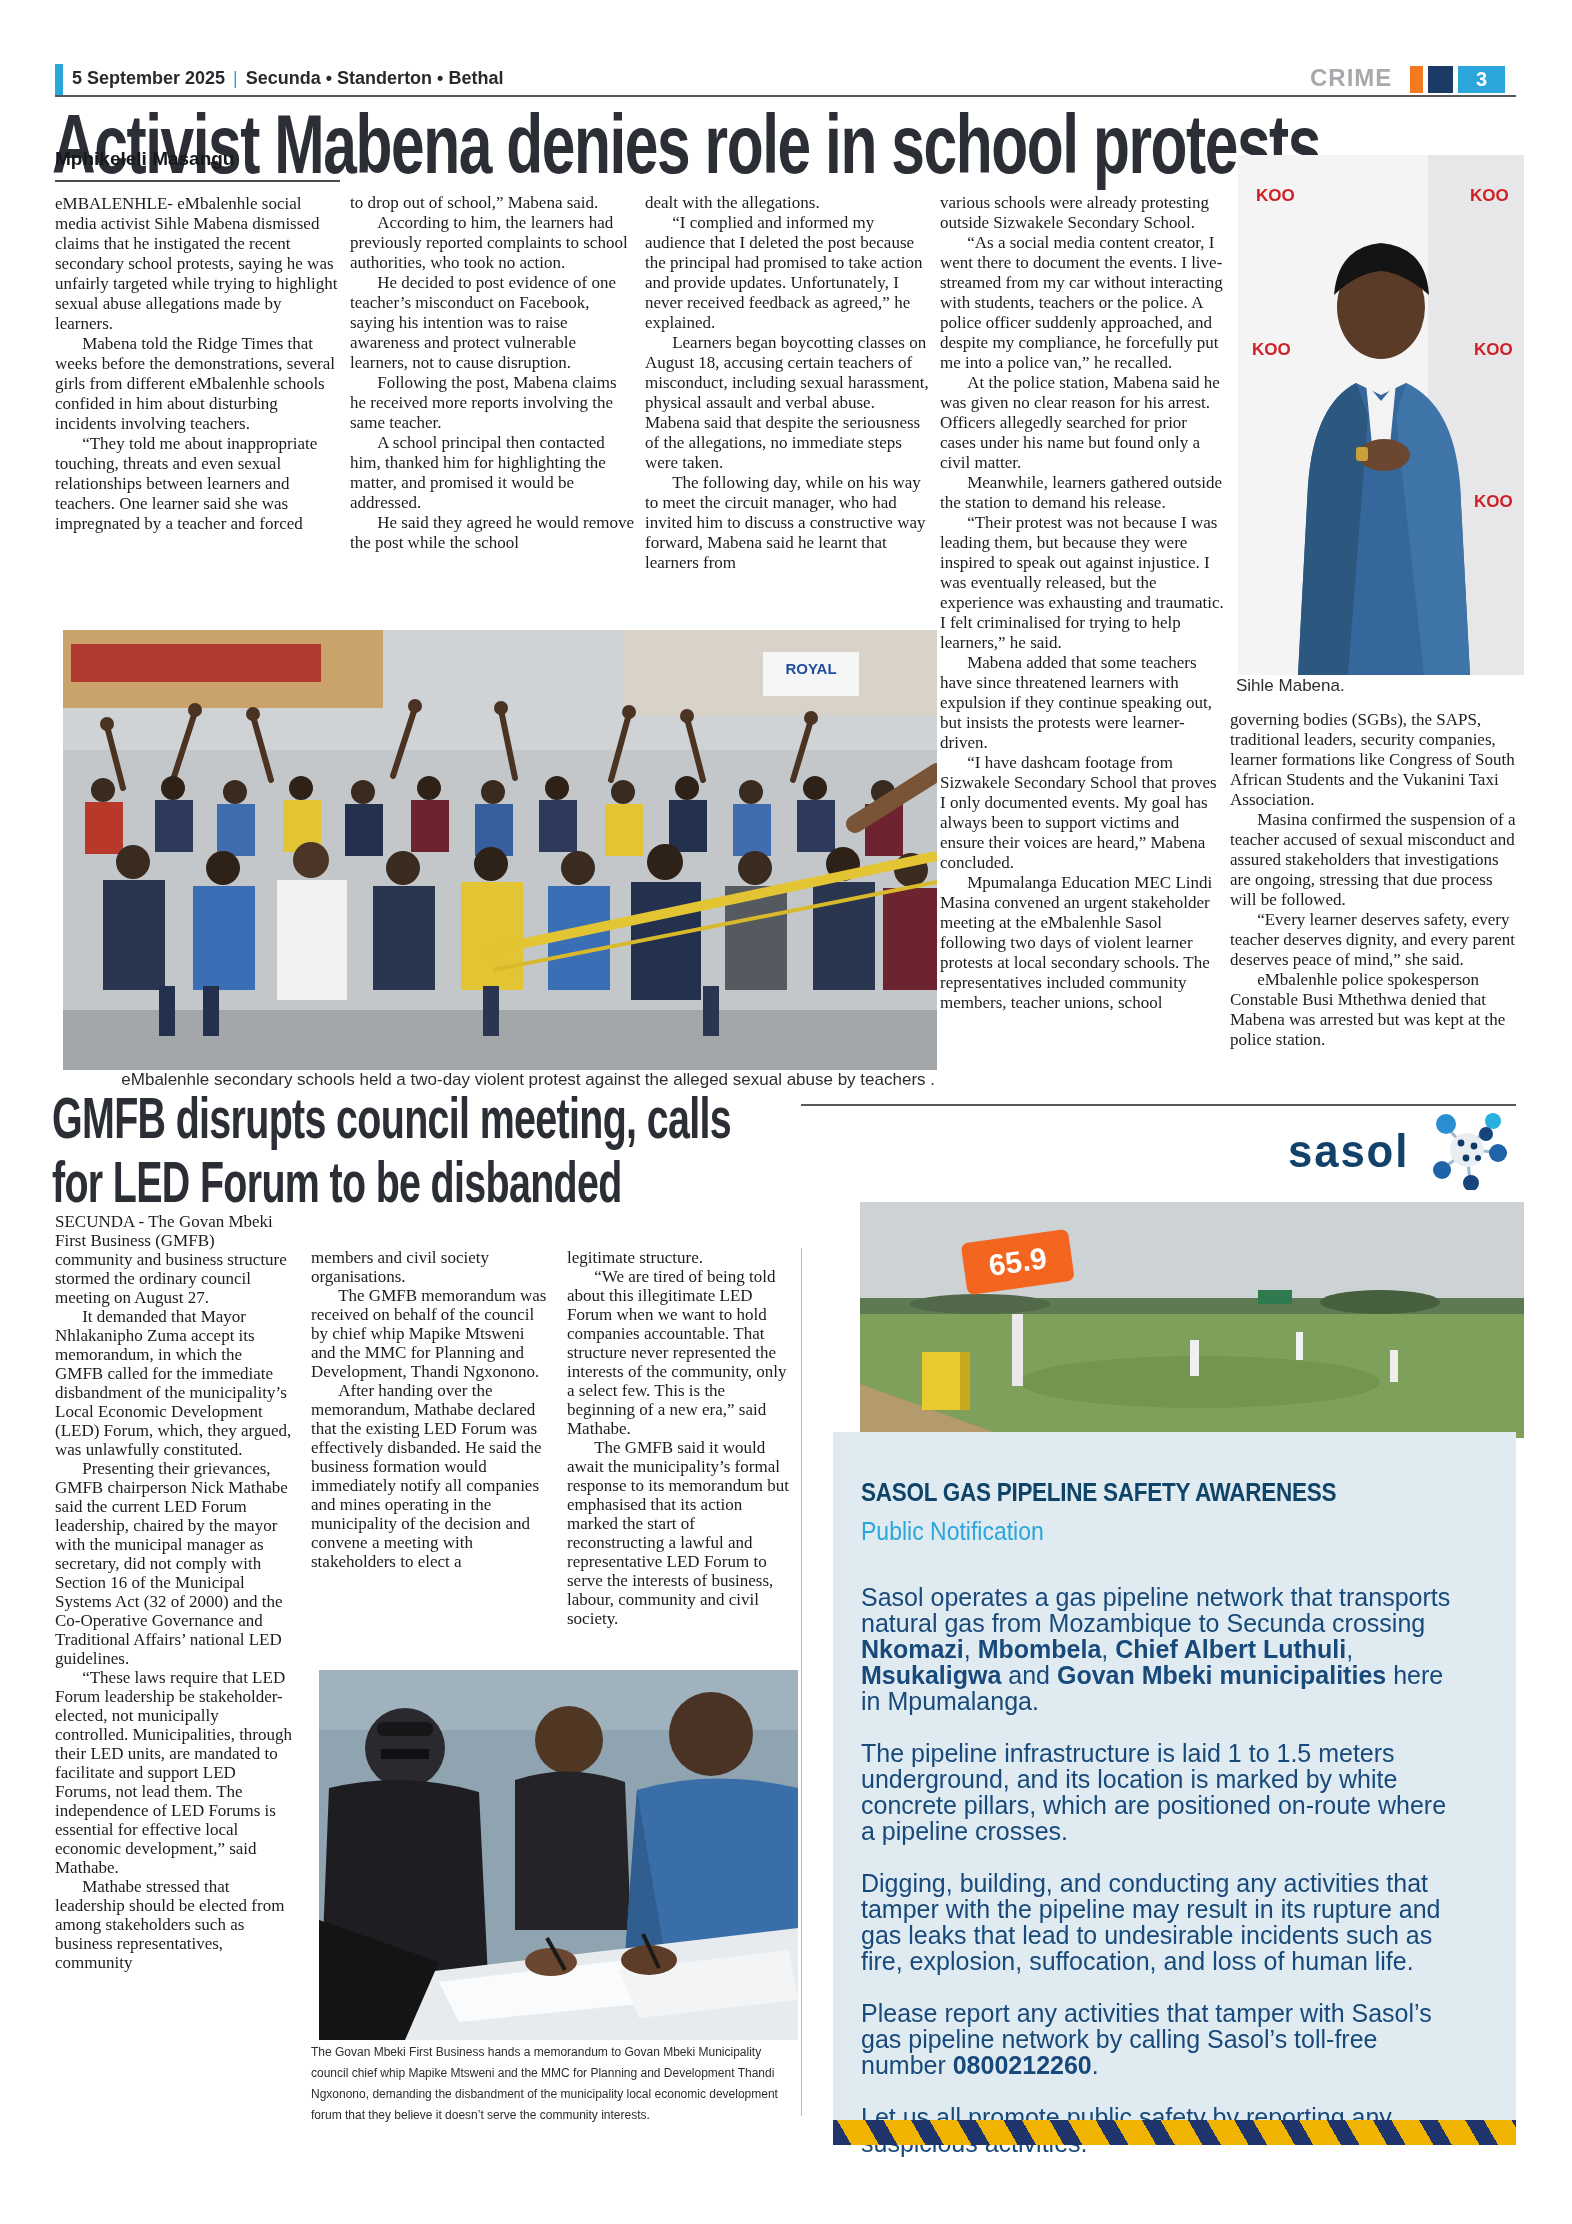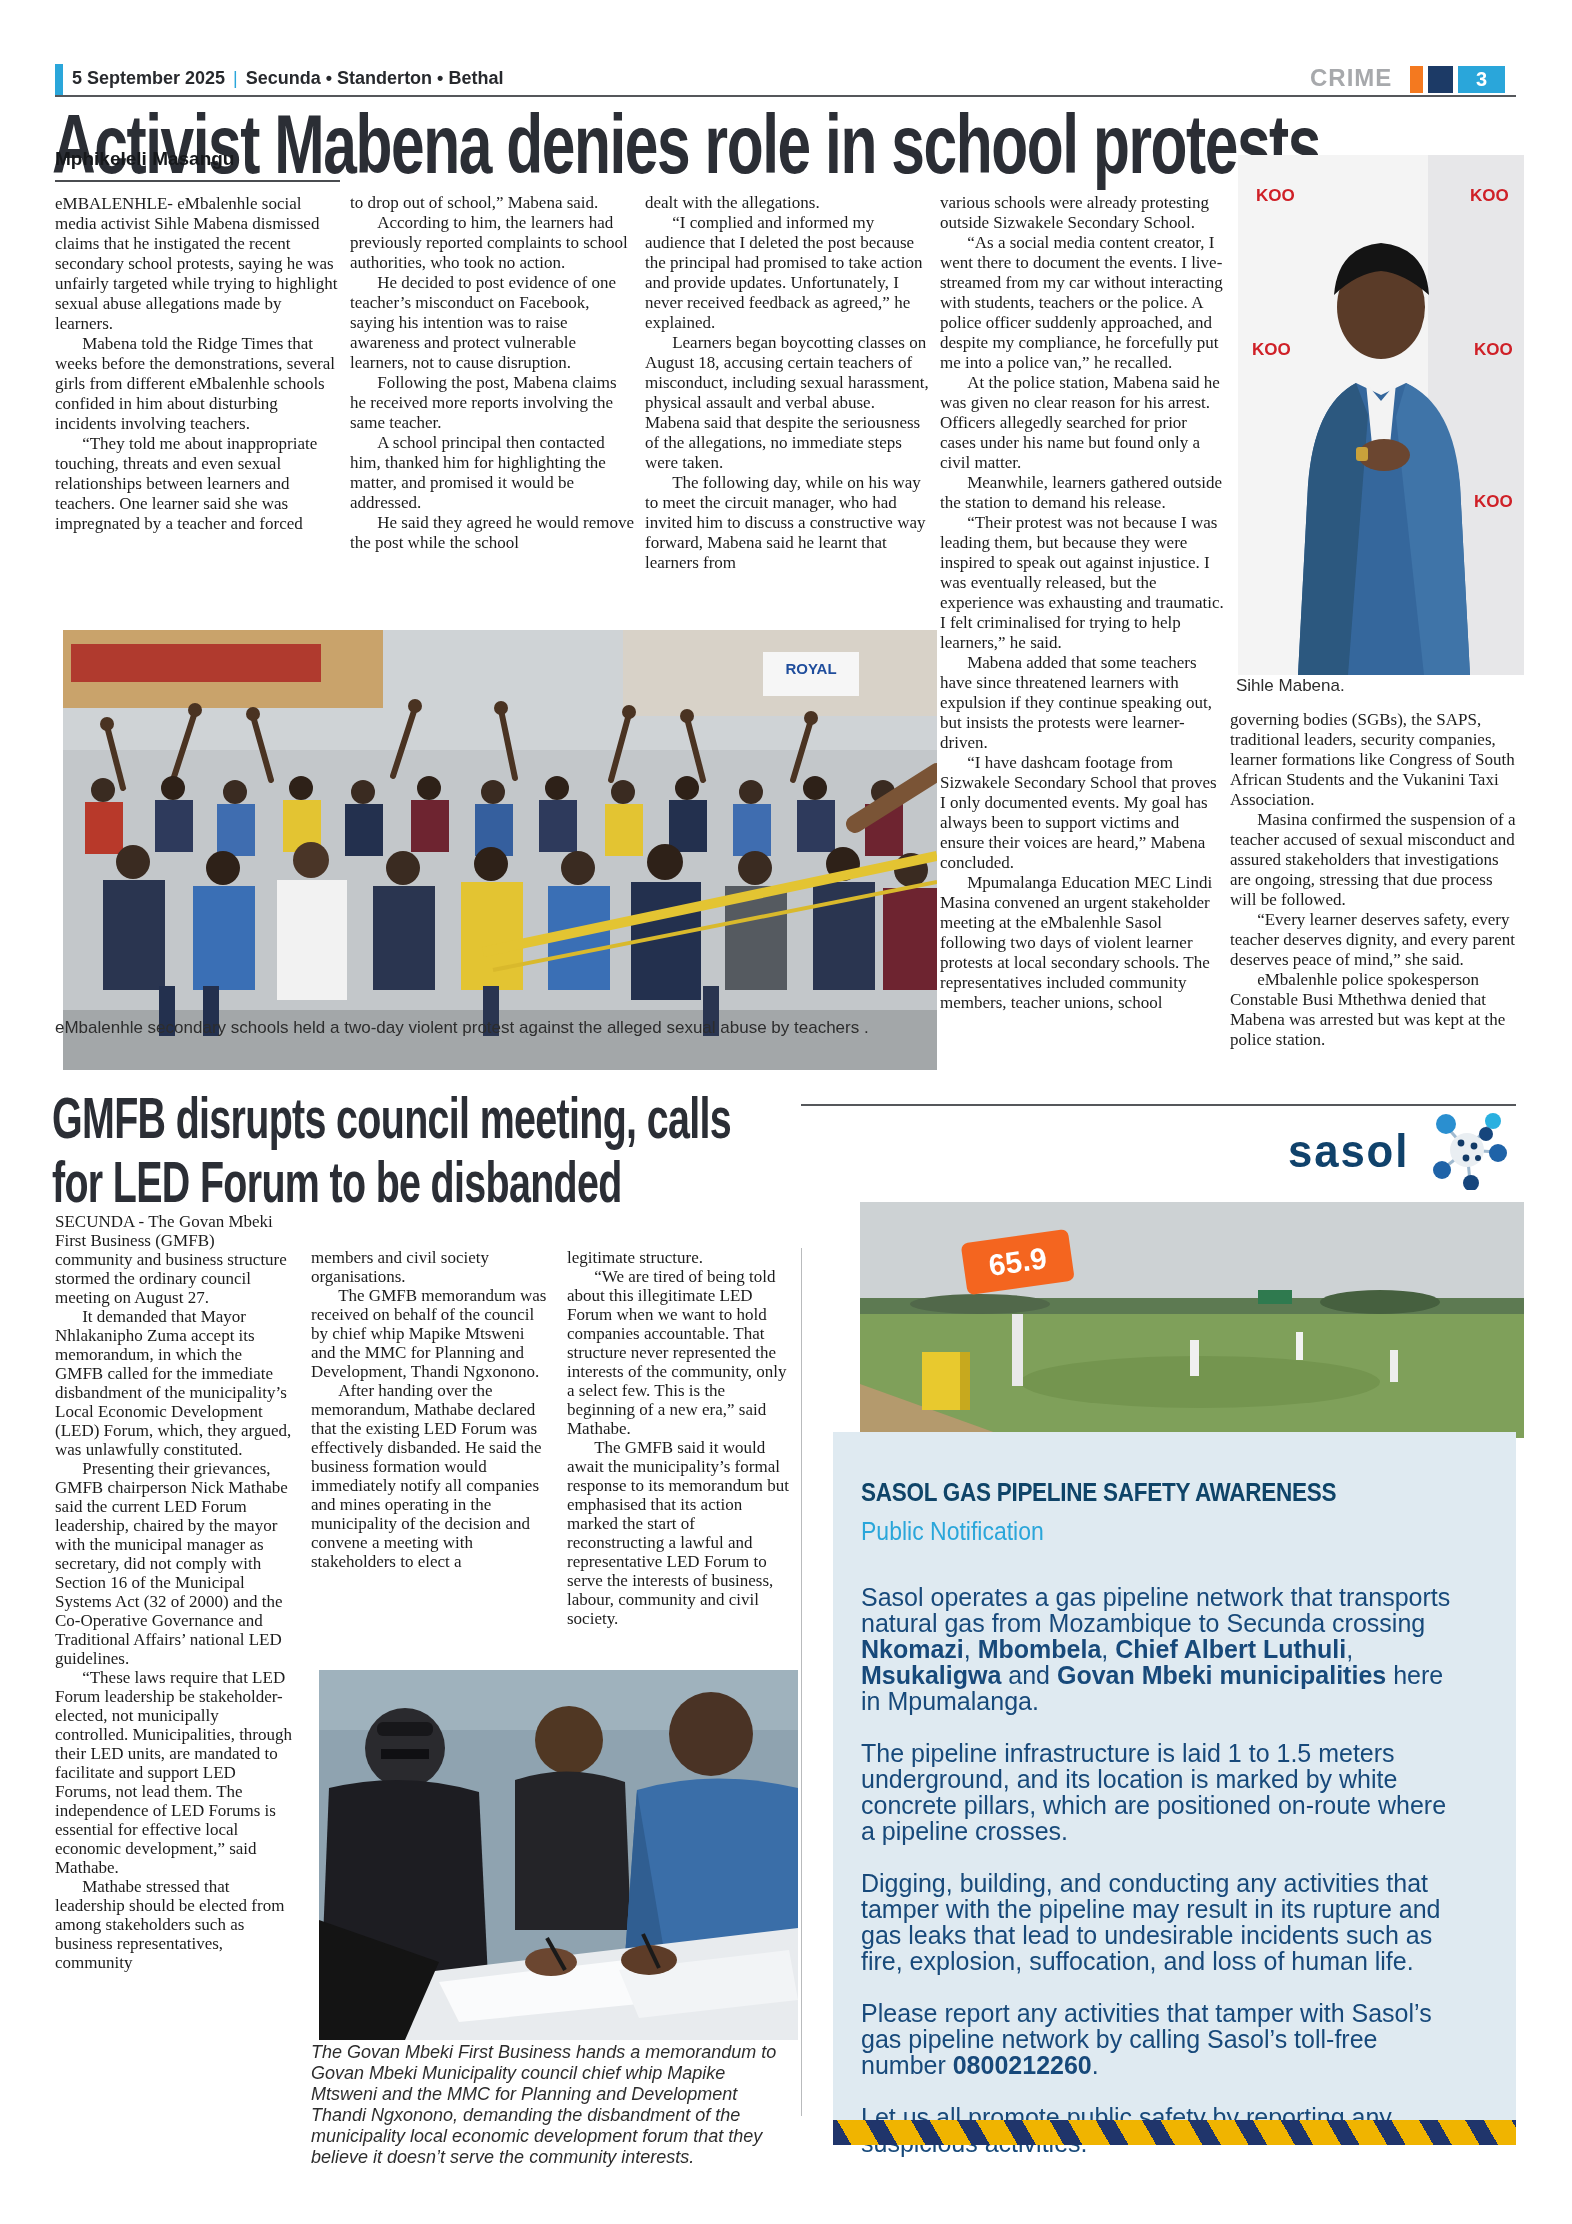--- a/index.html
+++ b/index.html
@@ -44,28 +44,28 @@
   .a1c4{left:940px;top:193px;width:285px;}
   .a1c5{left:1230px;top:710px;width:286px;}
   .a2col{font-size:17px;line-height:19px;}
   .a2c1{left:55px;top:1212px;width:237px;}
   .a2c2{left:311px;top:1248px;width:237px;}
   .a2c3{left:567px;top:1248px;width:222px;}
 
   
   figure{margin:8px;}
   .photo-protest{left:55px;top:622px;width:874px;height:440px;}
-  .cap-protest{left:55px;top:1018px;width:880px;font-family:"Liberation Sans",sans-serif;
-               font-size:17px;color:#2d2d2d;}
+  .cap-protest{left:55px;top:1070px;width:880px;font-family:"Liberation Sans",sans-serif;
+               font-size:17px;color:#2d2d2d;text-align:right;}
   .photo-portrait{left:1230px;top:147px;width:286px;height:520px;}
   .cap-portrait{left:1236px;top:676px;width:280px;font-family:"Liberation Sans",sans-serif;
                 font-size:17px;color:#2d2d2d;}
   .photo-memo{left:311px;top:1662px;width:479px;height:370px;}
   .cap-memo{left:311px;top:2042px;width:480px;font-family:"Liberation Sans",sans-serif;
-            font-size:18px;line-height:21px;color:#2d2d2d;font-style:italic;}
+            font-size:12px;line-height:21px;color:#2d2d2d;}
 
   
   .vrule{left:801px;top:1248px;width:1px;height:868px;background:#b9bbbd;}
   .ad-rule{left:801px;top:1104px;width:715px;height:2px;background:#55575b;}
   .ad-logo{left:1288px;top:1112px;display:flex;align-items:center;gap:10px;}
   .ad-logo .word{font-family:"Liberation Sans",sans-serif;font-size:46px;font-weight:700;
                  letter-spacing:2px;color:#10426b;transform:scaleX(0.95);transform-origin:0 50%;}
   .photo-field{left:852px;top:1194px;width:664px;height:236px;}
   .ad-box{left:833px;top:1432px;width:683px;height:713px;background:#dfeaf1;
           font-family:"Liberation Sans",sans-serif;color:#17497a;box-sizing:border-box;

